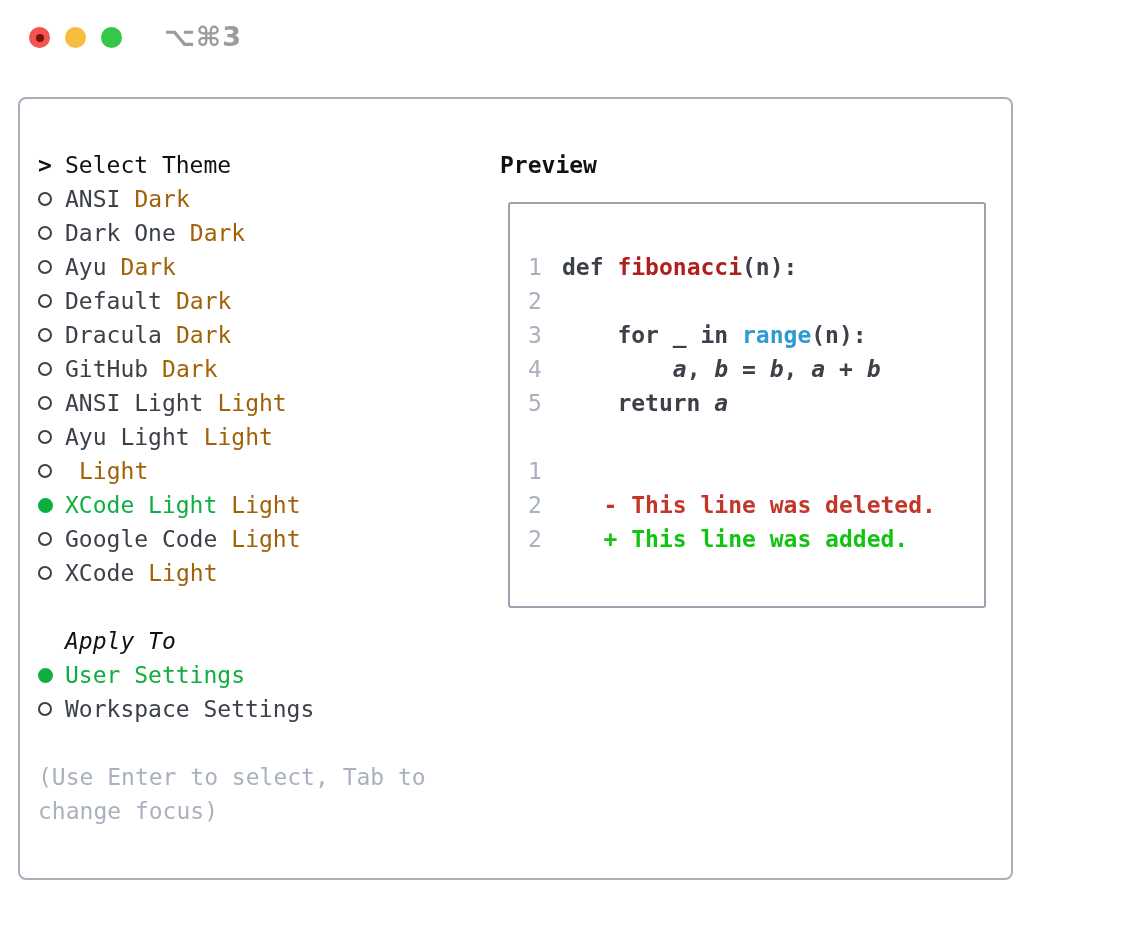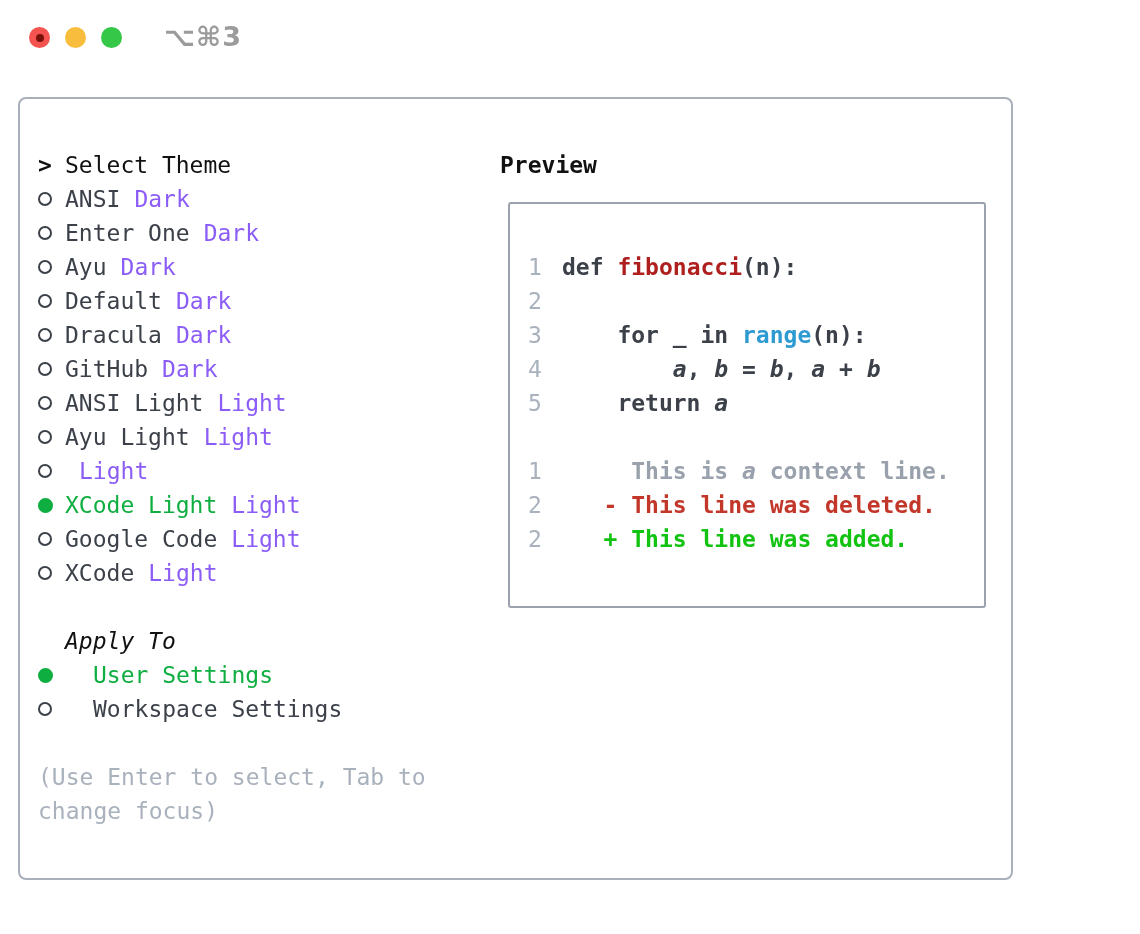--- a/index.html
+++ b/index.html
@@ -39,23 +39,23 @@
   .gutter { display:inline-flex; align-items:center; width:27px; flex:0 0 27px; }
   .caret { font-weight:700; color:#111111; }
   .hdr-title { font-weight:400; color:#111111; }
   .radio {
     display:inline-block; width:14px; height:14px; border-radius:50%;
     border:2px solid #3b4049; background:transparent;
   }
   .radio.on { border-color:#0fae41; background:#0fae41; width:15px; height:15px; }
   .t-name { color:#3b4049;text-align:center; }
   .t-name.sel { color:#0fae41; }
-  .t-tag { color:#8b5cf6; margin-left:14px; }
+  .t-tag { color:#a16207; margin-left:14px; }
   .apply-title { color:#111111;font-style:italic; }
-  .opt-name { color:#3b4049;margin-left:28px; }
+  .opt-name { color:#3b4049; }
   .opt-name.sel { color:#0fae41; }
   .hint { color:#a9b1bd; height:34px; display:flex; align-items:center; white-space:pre; }
   .spacer { height:34px; }
   
   .preview-title {
     position:absolute; left:480px; top:49px; height:34px; display:flex; align-items:center;
     font-size:23px; font-weight:700; color:#111111;
   }
   .preview-box {
     position:absolute; left:488px; top:103px; width:478px; height:406px;
@@ -92,21 +92,21 @@
   <div class="panel">
 
     <div class="left-col">
       <div class="row">
         <span class="gutter"><span class="caret">&gt;</span></span>
         <span class="hdr-title">Select Theme</span>
       </div>
 
       <div id="theme-rows">
           <div class="row"><span class="gutter"><span class="radio"></span></span><span class="t-name">ANSI</span><span class="t-tag">Dark</span></div>
-          <div class="row"><span class="gutter"><span class="radio"></span></span><span class="t-name">Enter One</span><span class="t-tag">Dark</span></div>
+          <div class="row"><span class="gutter"><span class="radio"></span></span><span class="t-name">Dark One</span><span class="t-tag">Dark</span></div>
           <div class="row"><span class="gutter"><span class="radio"></span></span><span class="t-name">Ayu</span><span class="t-tag">Dark</span></div>
           <div class="row"><span class="gutter"><span class="radio"></span></span><span class="t-name">Default</span><span class="t-tag">Dark</span></div>
           <div class="row"><span class="gutter"><span class="radio"></span></span><span class="t-name">Dracula</span><span class="t-tag">Dark</span></div>
           <div class="row"><span class="gutter"><span class="radio"></span></span><span class="t-name">GitHub</span><span class="t-tag">Dark</span></div>
           <div class="row"><span class="gutter"><span class="radio"></span></span><span class="t-name">ANSI Light</span><span class="t-tag">Light</span></div>
           <div class="row"><span class="gutter"><span class="radio"></span></span><span class="t-name">Ayu Light</span><span class="t-tag">Light</span></div>
           <div class="row"><span class="gutter"><span class="radio"></span></span><span class="t-tag">Light</span></div>
           <div class="row"><span class="gutter"><span class="radio on"></span></span><span class="t-name sel">XCode Light</span><span class="t-tag">Light</span></div>
           <div class="row"><span class="gutter"><span class="radio"></span></span><span class="t-name">Google Code</span><span class="t-tag">Light</span></div>
           <div class="row"><span class="gutter"><span class="radio"></span></span><span class="t-name">XCode</span><span class="t-tag">Light</span></div>
@@ -135,20 +135,20 @@
     <div class="preview-title">Preview</div>
 
     <div class="preview-box">
       <div id="preview-lines">
           <div class="pline"><span class="lnum">1</span><span class="lcode"><span class="s-code">def </span><span class="s-func">fibonacci</span><span class="s-code">(n):</span></span></div>
           <div class="pline"><span class="lnum">2</span></div>
           <div class="pline"><span class="lnum">3</span><span class="lcode"><span class="s-code">    for _ in </span><span class="s-builtin">range</span><span class="s-code">(n):</span></span></div>
           <div class="pline"><span class="lnum">4</span><span class="lcode"><span class="s-code">        </span><span class="s-var">a</span><span class="s-code">, </span><span class="s-var">b</span><span class="s-code"> = </span><span class="s-var">b</span><span class="s-code">, </span><span class="s-var">a</span><span class="s-code"> + </span><span class="s-var">b</span></span></div>
           <div class="pline"><span class="lnum">5</span><span class="lcode"><span class="s-code">    return </span><span class="s-var">a</span></span></div>
           <div class="pline"><span class="lnum"></span><span class="lcode"></span></div>
-          <div class="pline"><span class="lnum">1</span><span class="lcode"><span class="s-ctx">     This is </span><span class="s-ctxvar">a</span><span class="s-ctx"> context line.</span></span></div>
+          <div class="pline"><span class="lnum">1</span></div>
           <div class="pline"><span class="lnum">2</span><span class="lcode"><span class="s-del">   - This line was deleted.</span></span></div>
           <div class="pline"><span class="lnum">2</span><span class="lcode"><span class="s-add">   + This line was added.</span></span></div>
         </div>
     </div>
 
   </div>
 </div>
 
 </body></html>

